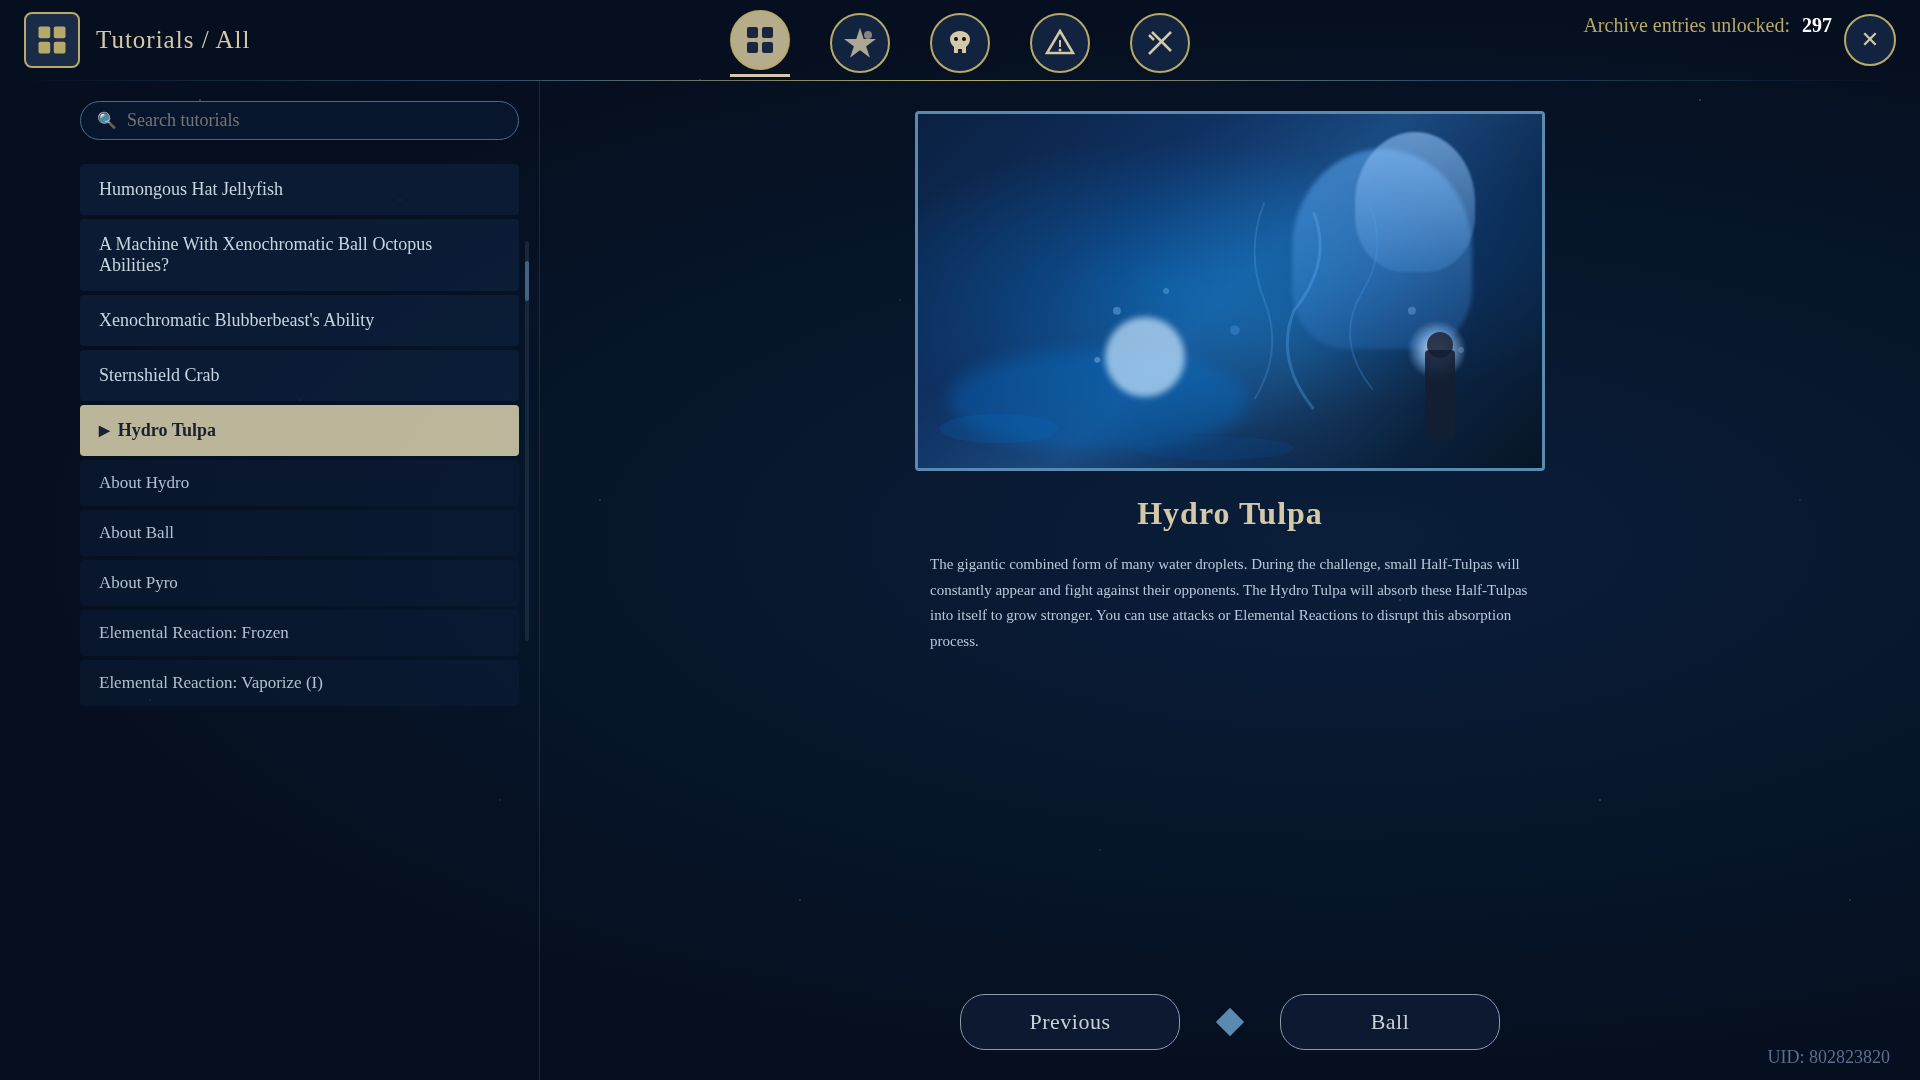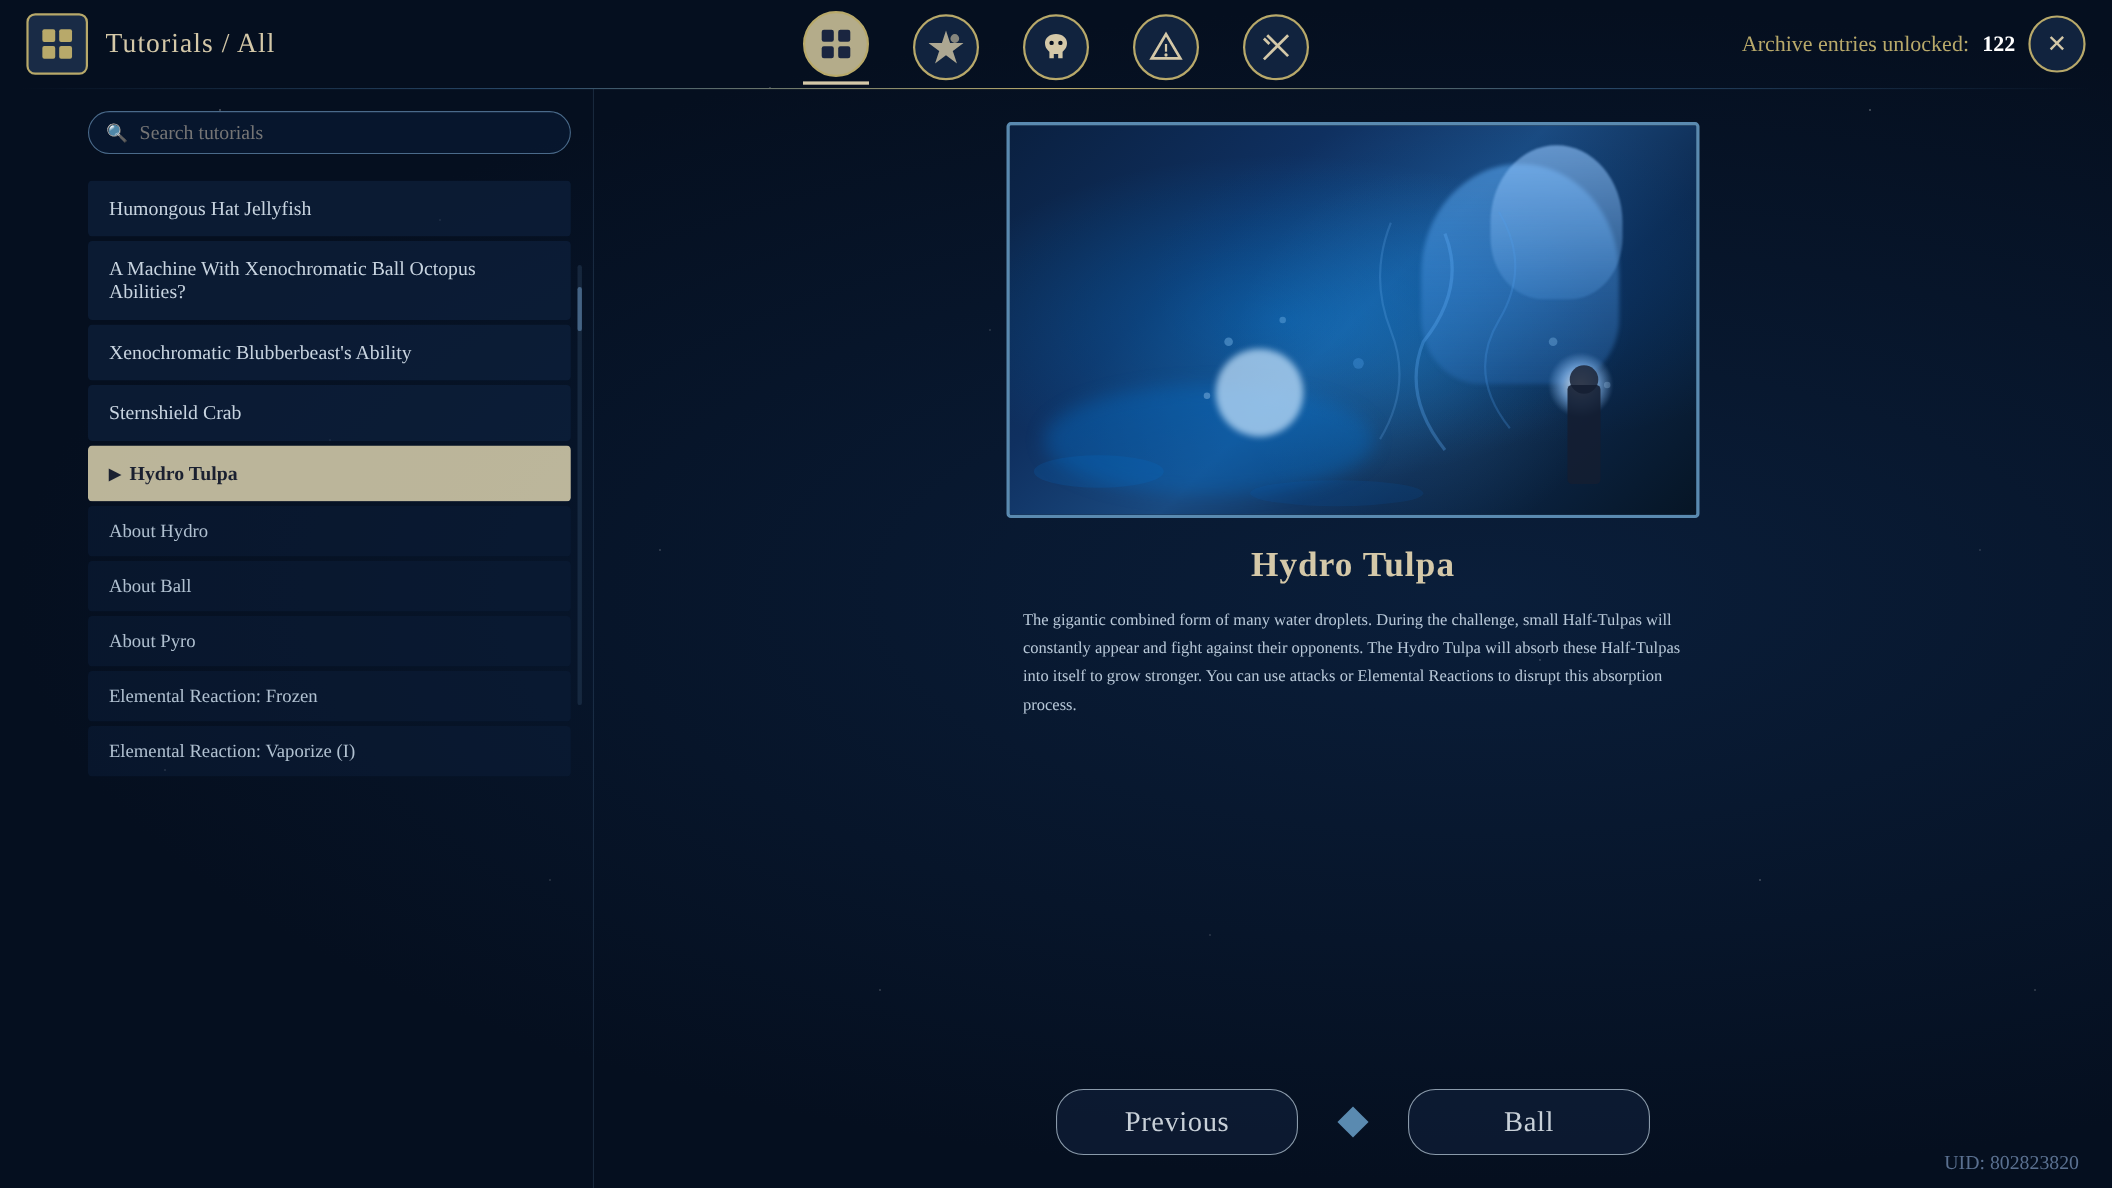--- a/index.html
+++ b/index.html
@@ -131,21 +131,20 @@
     }
 
     .nav-icon-item.active .nav-icon-circle {
       background: rgba(200, 190, 150, 0.9);
       color: #1a2540;
     }
 
     
     .archive-info {
       display: flex;
-      align-items: center;
       gap: 12px;
       font-size: 20px;
       color: #b8a96a;
     }
 
     .archive-count {
       color: #ffffff;
       font-weight: bold;
     }
 
@@ -425,21 +424,21 @@
       align-items: center;
       gap: 40px;
     }
 
     .nav-btn {
       padding: 14px 50px;
       border-radius: 25px;
       border: 1px solid #8a9aaa;
       background: rgba(15, 30, 55, 0.7);
       color: #c8d0d8;
-      font-size: 26px;
+      font-size: 22px;
       cursor: pointer;
       font-family: inherit;
       letter-spacing: 0.5px;
       min-width: 220px;
       text-align: center;
     }
 
     .nav-diamond {
       width: 20px;
       height: 20px;
@@ -539,21 +538,21 @@
             <line x1="5" y1="27" x2="27" y2="5"></line>
             <line x1="8" y1="5" x2="27" y2="24"></line>
             <line x1="5" y1="8" x2="10" y2="13"></line>
           </svg>
         </div>
       </div>
     </div>
 
     <div class="archive-info">
       <span>Archive entries unlocked:</span>
-      <span class="archive-count">122</span>
+      <span class="archive-count">297</span>
       <div class="close-btn">
         <span>✕</span>
       </div>
     </div>
   </div>
 
   <div class="top-divider"></div>
 
   <div class="main-layout">
 

